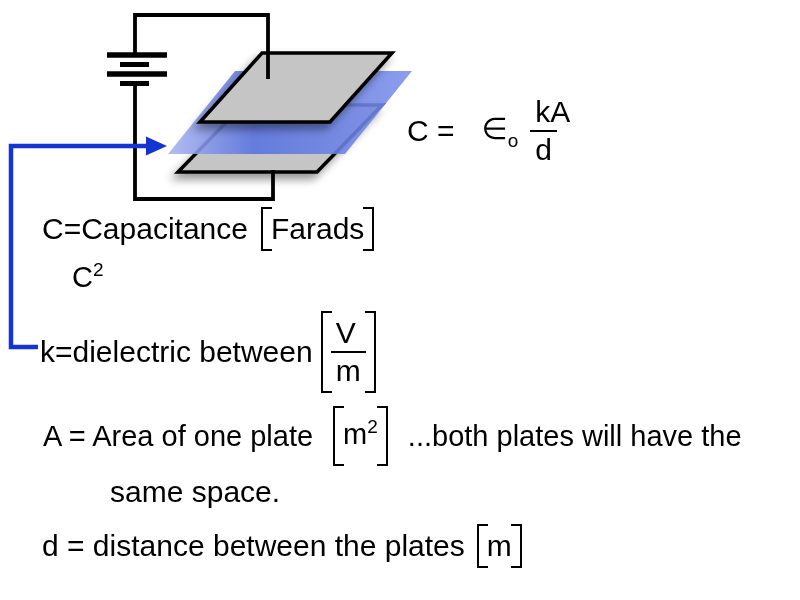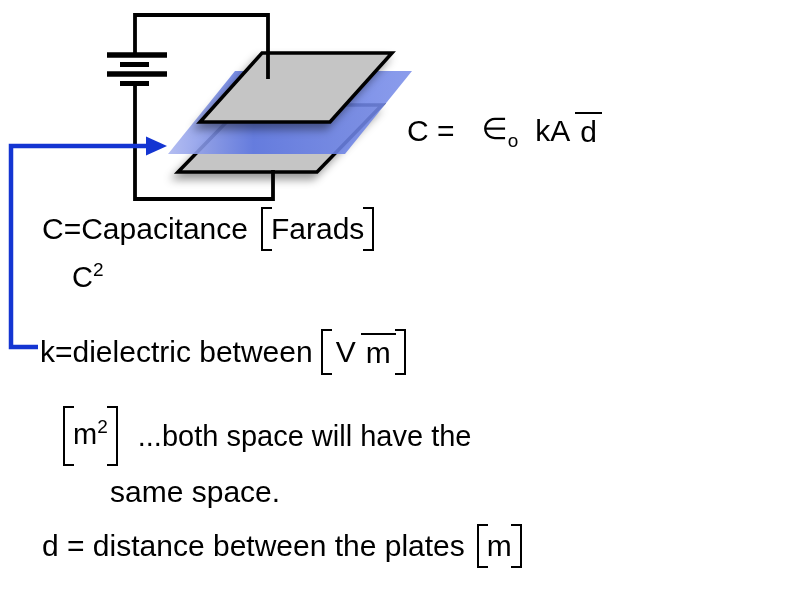--- a/index.html
+++ b/index.html
@@ -7,21 +7,21 @@
     width:800px;height:600px;position:relative;background:#ffffff;
     font-family:"Liberation Sans",sans-serif;color:#000;overflow:hidden;
   }
   svg.diagram{position:absolute;left:0;top:0}
   .line{
     position:absolute;display:flex;align-items:center;
     font-size:30px;white-space:pre;line-height:34px;
   }
   .sub{font-size:19px;position:relative;top:8px}
   .sup{font-size:19px;position:relative;top:-11px}
-  .frac{display:inline-flex;flex-direction:row;align-items:center;line-height:36px;text-align:center}
+  .frac{display:inline-flex;flex-direction:column;align-items:flex-start;line-height:36px;text-align:center}
   .frac .den{border-top:2.5px solid #000}
   .frac .num,.frac .den{padding:0 5px}
   .brk{position:relative;display:inline-flex;align-items:center;padding:5px 10px;margin-left:13px}
   .bl,.br{position:absolute;top:0;bottom:0;width:9px}
   .bl{left:0;border:2.5px solid #000;border-right:none}
   .br{right:0;border:2.5px solid #000;border-left:none}
   .formula{left:407px;top:96px;height:70px}
   .formula .epsg{margin-left:27px}
   .formula .frac{margin-left:12px}
   .l1{left:42px;top:202px;height:54px}
@@ -93,22 +93,23 @@
     <span class="num"><span>C</span><span class="sup">2</span></span>
   </span>
 </div>
 
 <div class="line l3">
   <span>k=dielectric between</span>
   <span class="brk"><span class="bl"></span><span class="frac"><span class="num">V</span><span class="den">m</span></span><span class="br"></span></span>
 </div>
 
 <div class="line l4">
+  <span>A = Area of one plate</span>
   <span class="brk"><span class="bl"></span><span><span>m</span><span class="sup">2</span></span><span class="br"></span></span>
-  <span class="note">...both space will have the</span>
+  <span class="note">...both plates will have the</span>
 </div>
 
 <div class="line l5">
   <span>same space.</span>
 </div>
 
 <div class="line l6">
   <span>d = distance between the plates</span>
   <span class="brk"><span class="bl"></span><span>m</span><span class="br"></span></span>
 </div>

